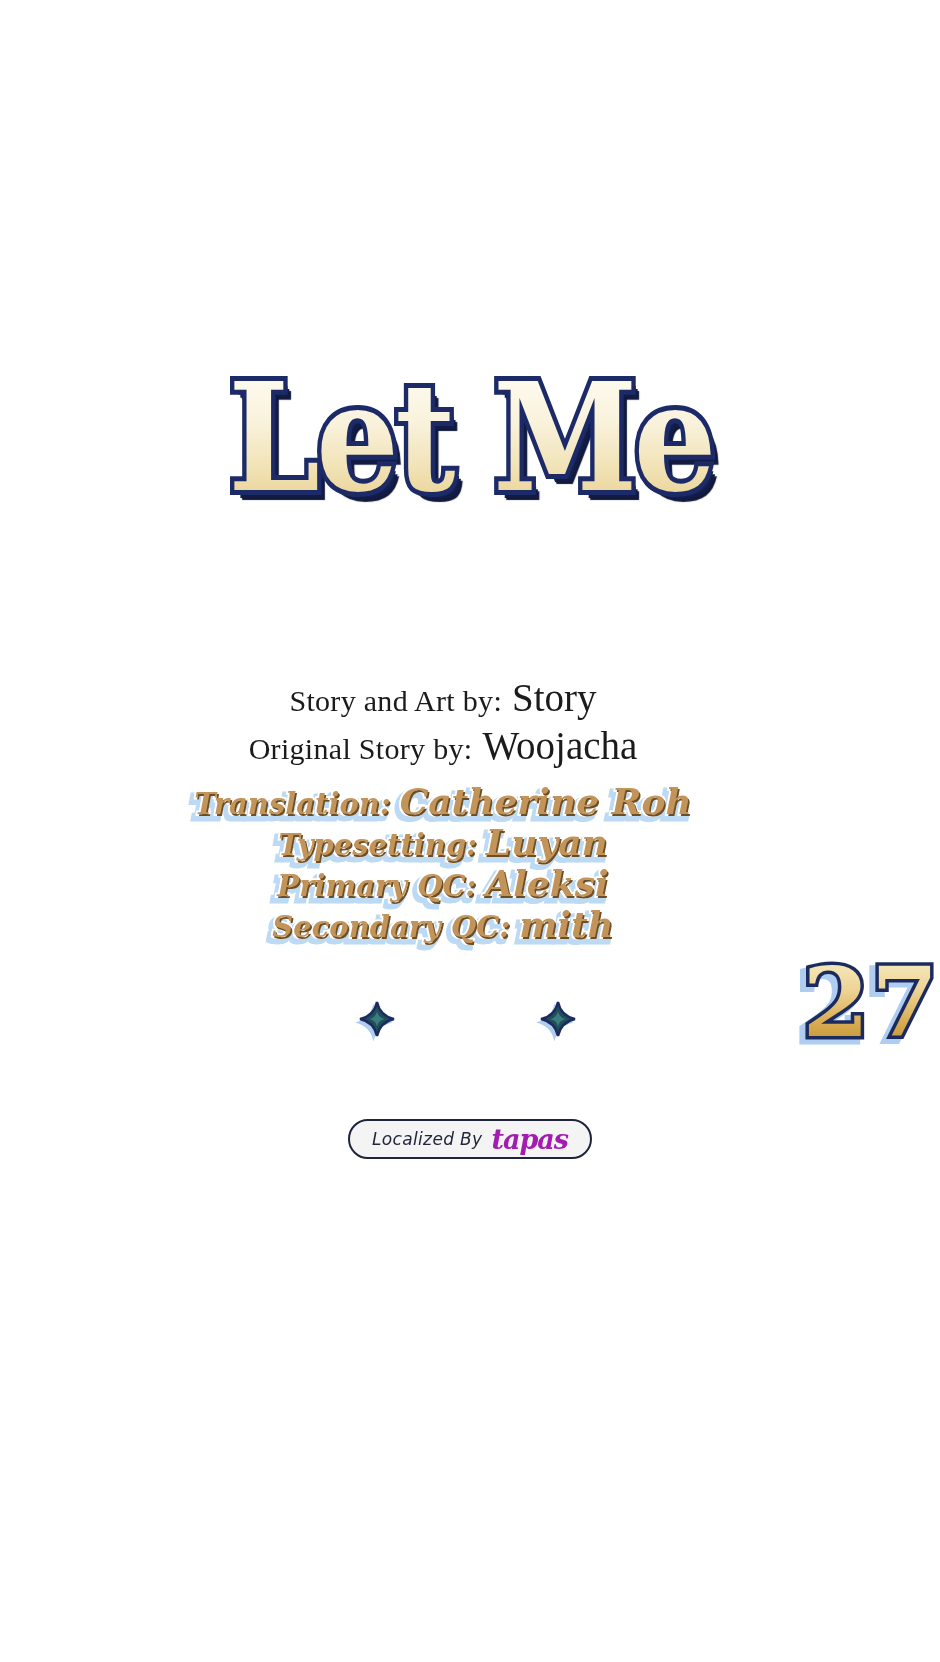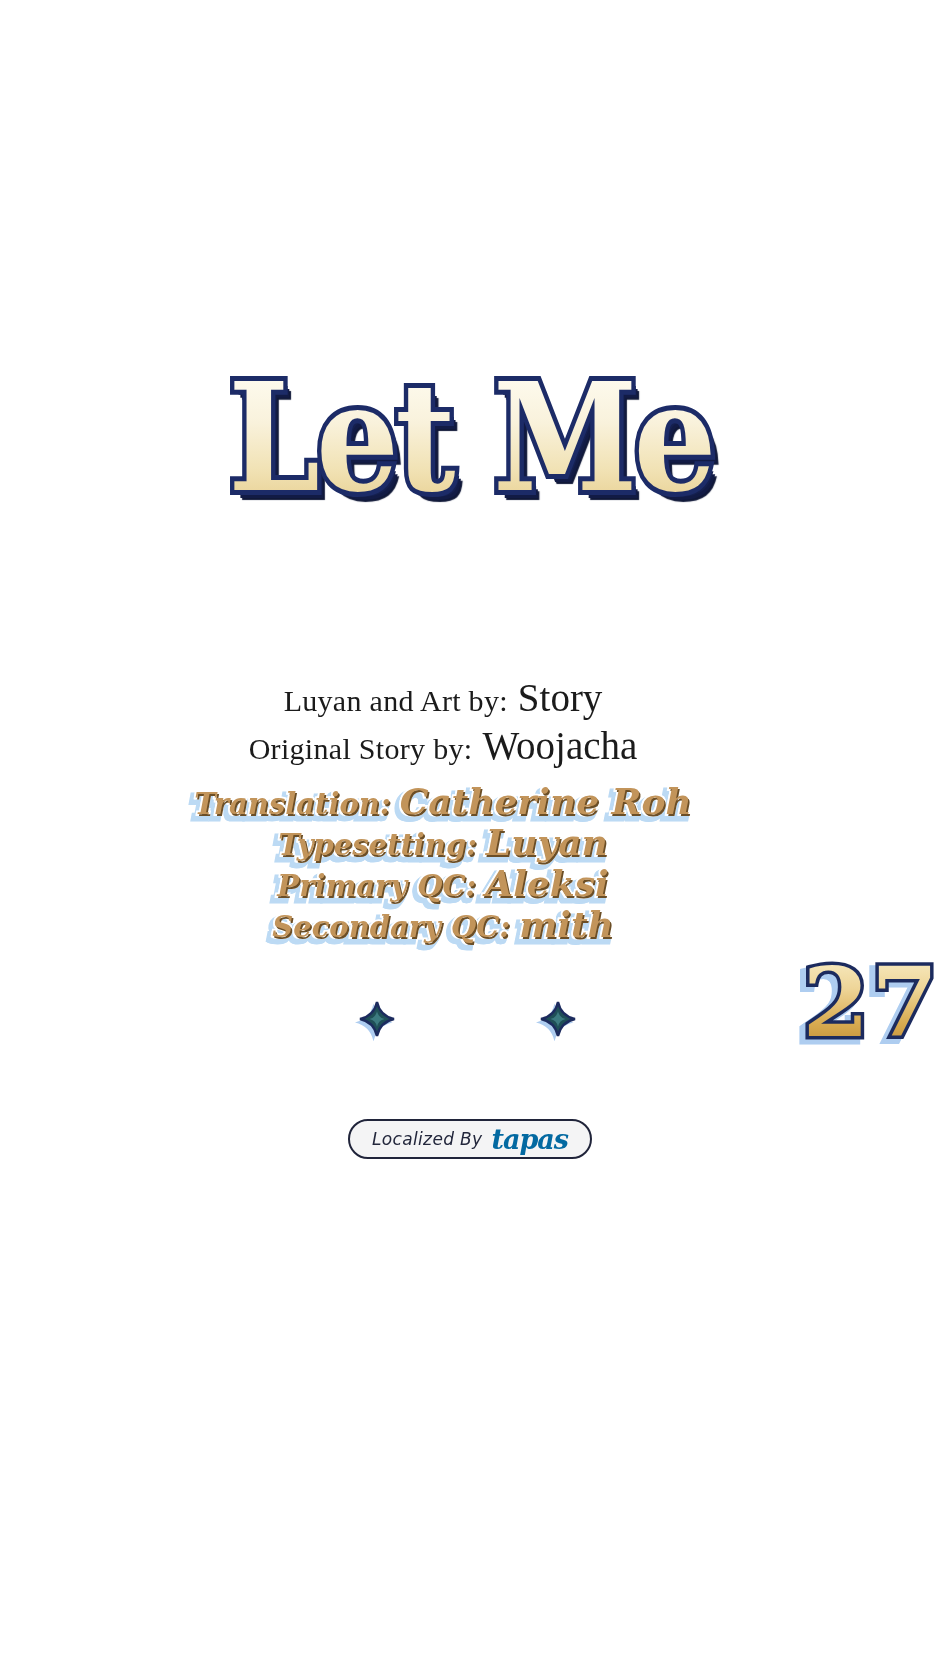--- a/index.html
+++ b/index.html
@@ -110,37 +110,37 @@
   .sparkle-right { left: 536px; top: 42px; }
 
   
   .badge {
     position: absolute; top: 1113px; left: 50%; transform: translateX(-50%);
     height: 40px; padding: 0 22px;
     display: flex; align-items: center; gap: 9px;
     background: #f4f4f5; border: 2.5px solid #20243a; border-radius: 21px;
   }
   .badge-prefix { font-family: "DejaVu Sans", sans-serif; font-size: 17px; color: #23273c; letter-spacing: 0.02em; font-style: italic; }
-  .badge-logo   { font-family: "DejaVu Serif", serif; font-style: italic; font-weight: 700; font-size: 27px; color: #0369a1; letter-spacing: -1px; }
+  .badge-logo   { font-family: "DejaVu Serif", serif; font-style: italic; font-weight: 700; font-size: 27px; color: #a21caf; letter-spacing: -1px; }
 </style>
 </head>
 <body>
 
 <div class="page">
 
   <div class="title-line t1">
     <span class="stack">
       <span class="layer abs t-under">Let Me</span>
       <span class="layer t-top fill-cream">Let Me</span>
     </span>
   </div>
 
   <div class="black-credits">
     <div>
-      <span class="bc-label">Luyan and Art by:</span><span class="bc-name">Story</span>
+      <span class="bc-label">Story and Art by:</span><span class="bc-name">Story</span>
     </div>
     <div>
       <span class="bc-label">Original Story by:</span><span class="bc-name">Woojacha</span>
     </div>
   </div>
 
   <div class="gold-credits">
 
     <div class="gl">
       <span class="stack">

